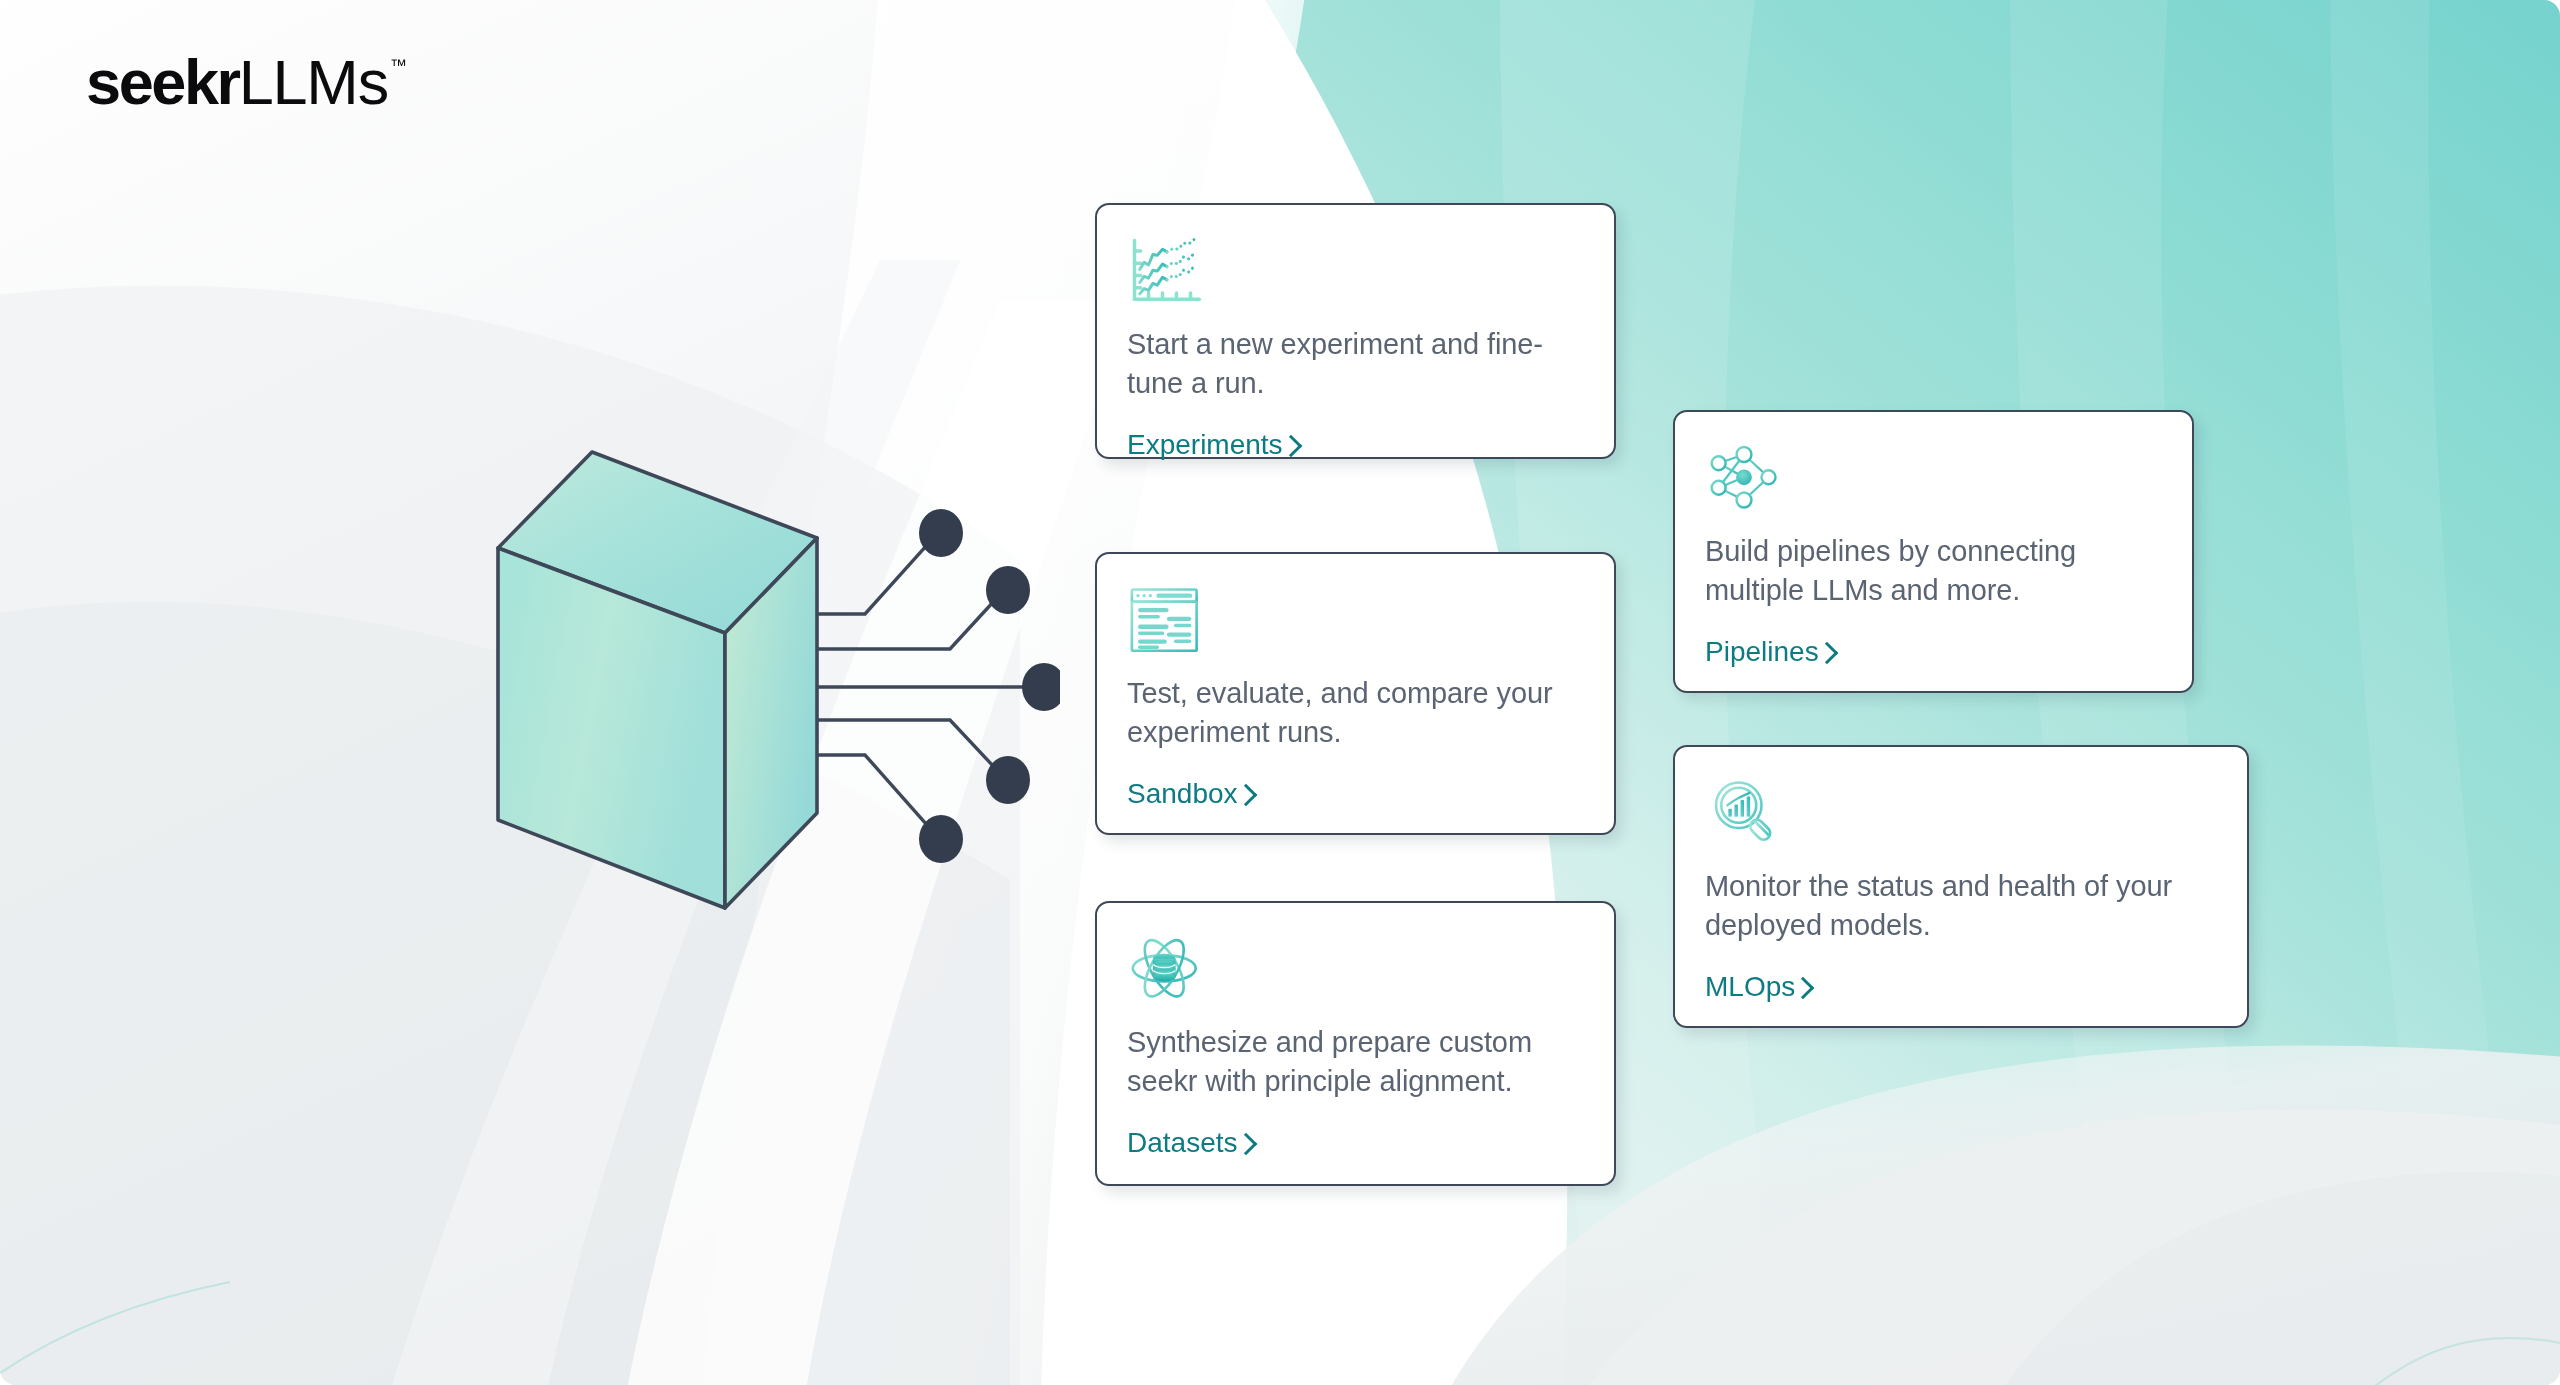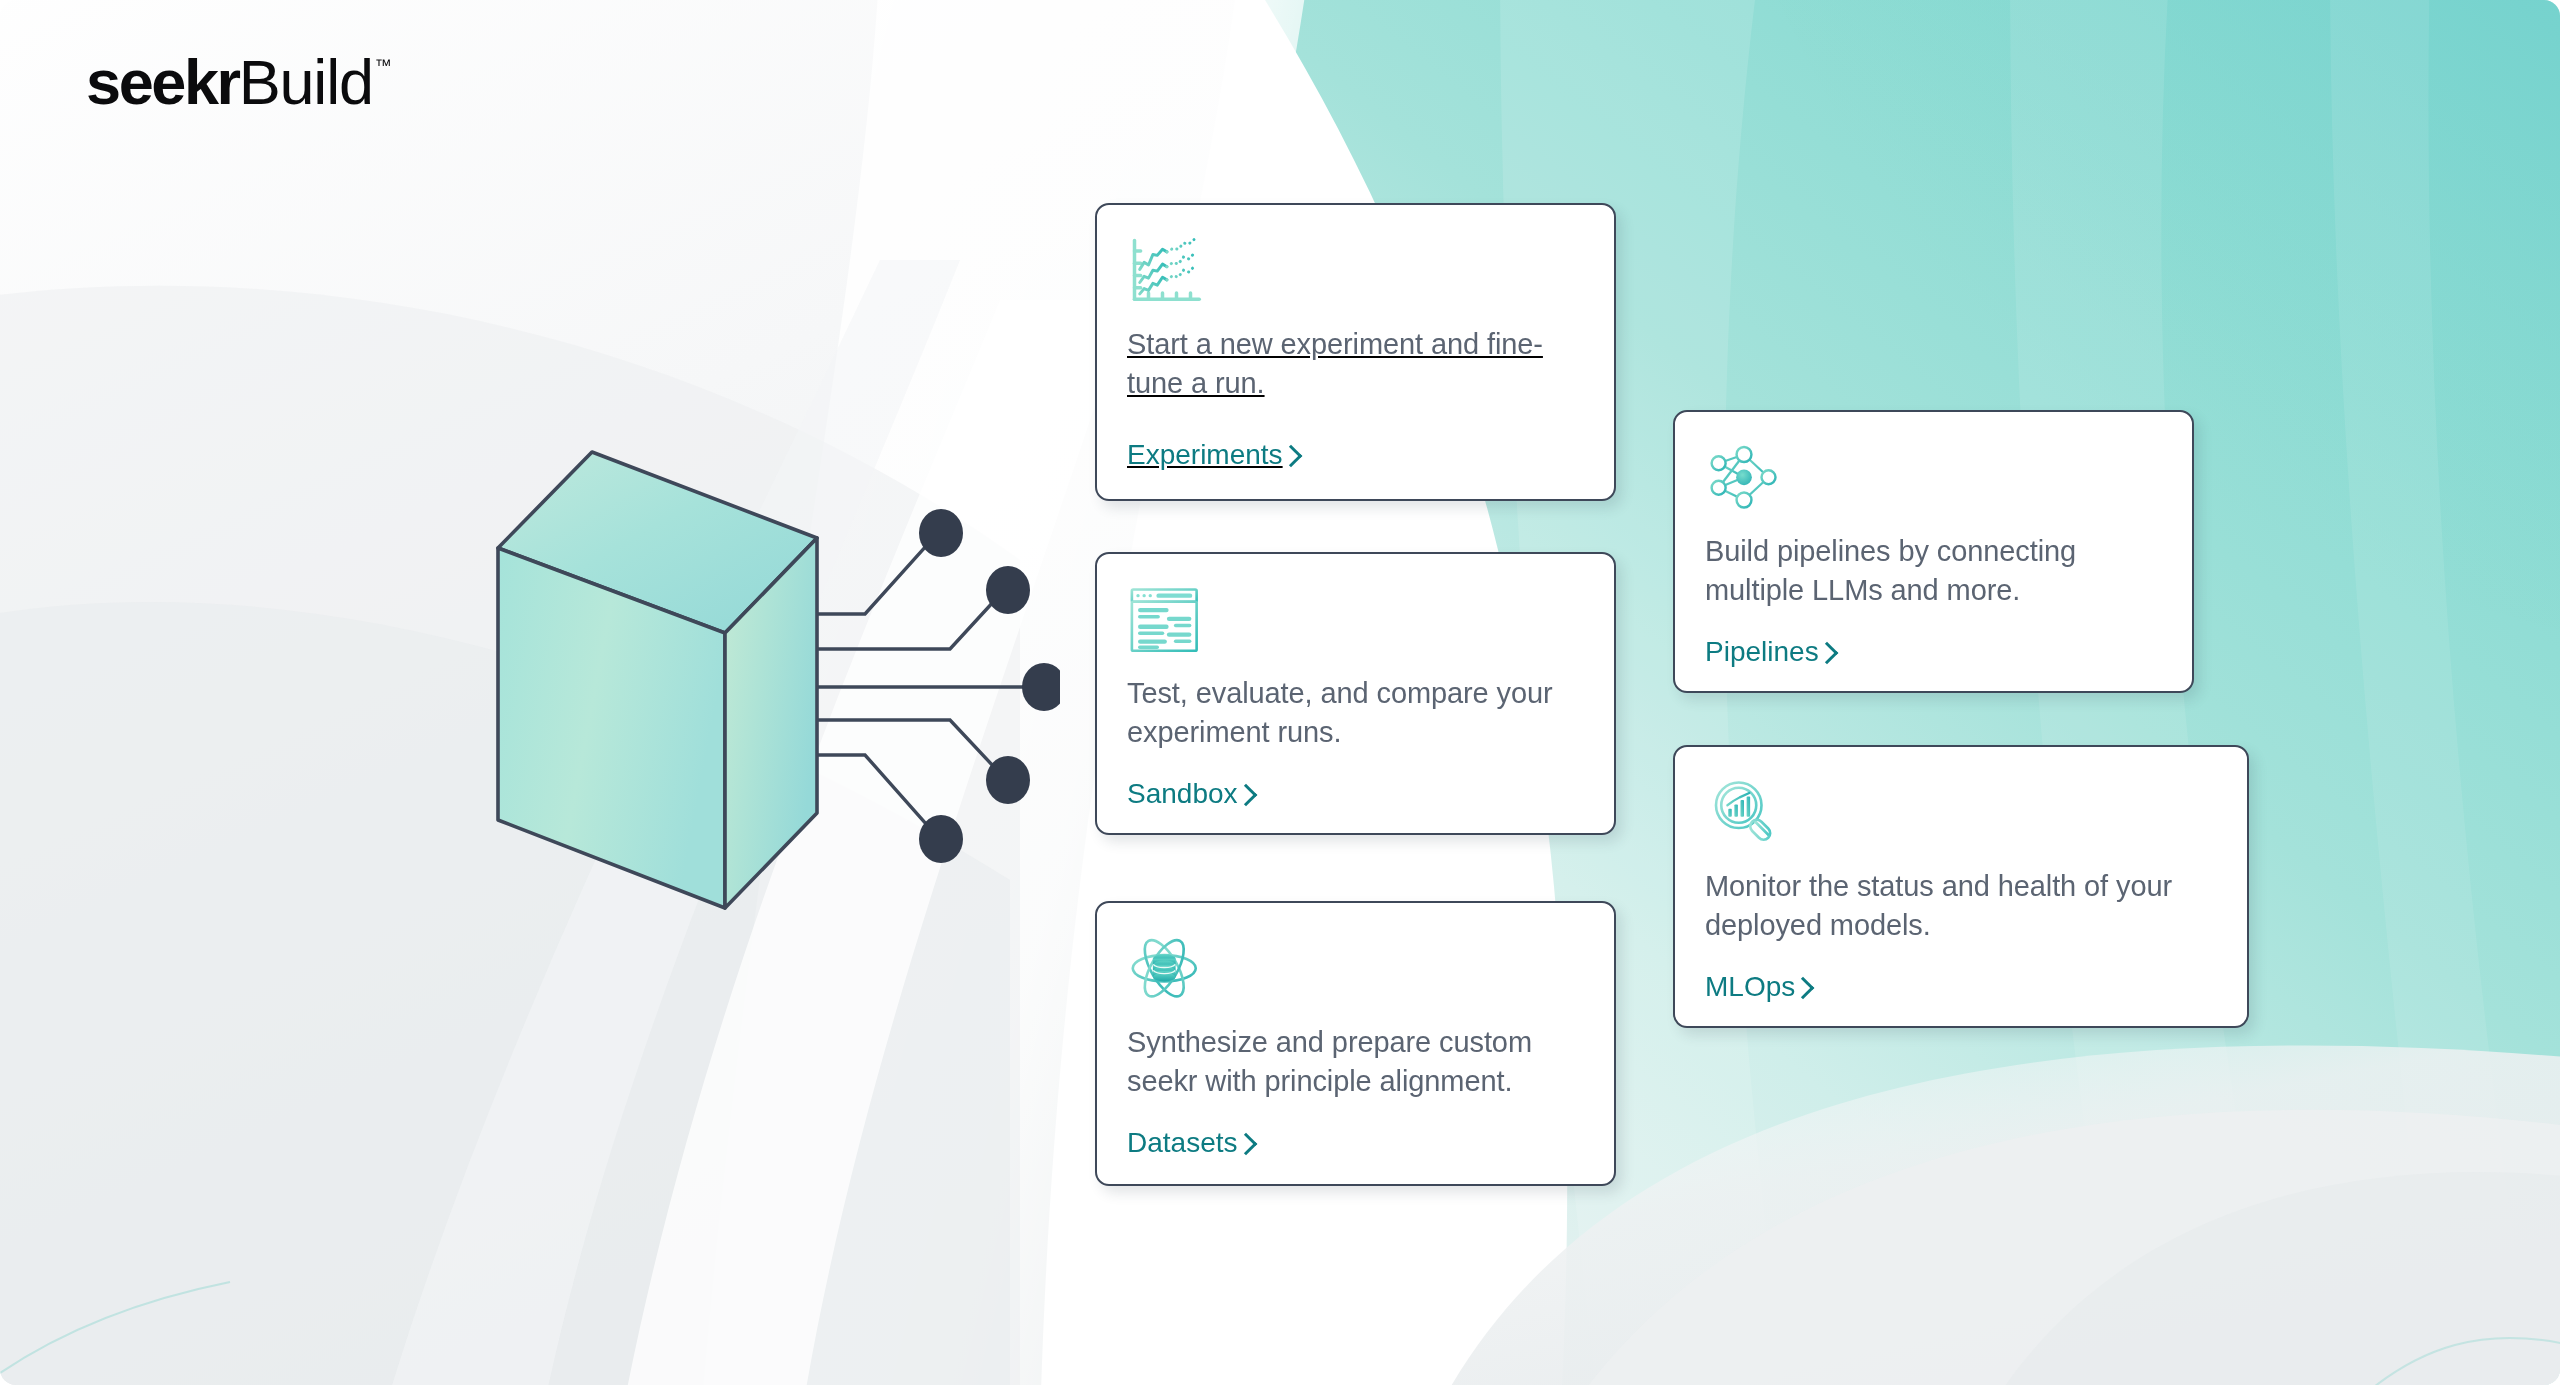--- a/index.html
+++ b/index.html
@@ -115,21 +115,21 @@
     width: 13px;
     height: 13px;
     border-right: 3.5px solid #0d7b82;
     border-top: 3.5px solid #0d7b82;
     transform: rotate(45deg);
     position: relative;
     top: 1px;
   }
 
   
-  #card-experiments { left: 1095px; top: 203px;  width: 521px; height: 298px; text-decoration: underline; }
+  #card-experiments { left: 1095px; top: 203px;  width: 521px; height: 256px; }
   #card-sandbox     { left: 1095px; top: 552px;  width: 521px; height: 283px; }
   #card-datasets    { left: 1095px; top: 901px;  width: 521px; height: 285px; }
   #card-pipelines   { left: 1673px; top: 410px;  width: 521px; height: 283px; }
   #card-mlops       { left: 1673px; top: 745px;  width: 576px; height: 283px; }
 </style>
 </head>
 <body>
 
 <div id="stage">
 
@@ -193,21 +193,21 @@
       <path d="M 380 1425 C 500 1020, 700 640, 880 260 L 960 260 C 800 660, 620 1030, 540 1425 Z" fill="#f3f5f6" opacity="0.6"></path>
 
       <path d="M -10 1380 C 60 1330, 140 1300, 230 1282" fill="none" stroke="#9fdbd6" stroke-width="2" opacity="0.55"></path>
 
       <path d="M 2570 1345 C 2480 1325, 2420 1350, 2370 1390" fill="none" stroke="#9fdbd6" stroke-width="2" opacity="0.5"></path>
     </g>
   </svg>
 
   <div id="logo">
     <span class="seekr">seekr</span>
-      <span class="flow">Build</span>
+      <span class="flow">LLMs</span>
       <span class="tm">™</span>
   </div>
 
   <svg id="cube-illustration" viewBox="0 0 730 520" aria-hidden="true">
     <defs>
       <linearGradient id="cubeTop" x1="0" y1="0" x2="1" y2="1">
         <stop offset="0" stop-color="#bfe9dd"></stop>
         <stop offset="0.45" stop-color="#a6e2da"></stop>
         <stop offset="1" stop-color="#93d8d7"></stop>
       </linearGradient>

